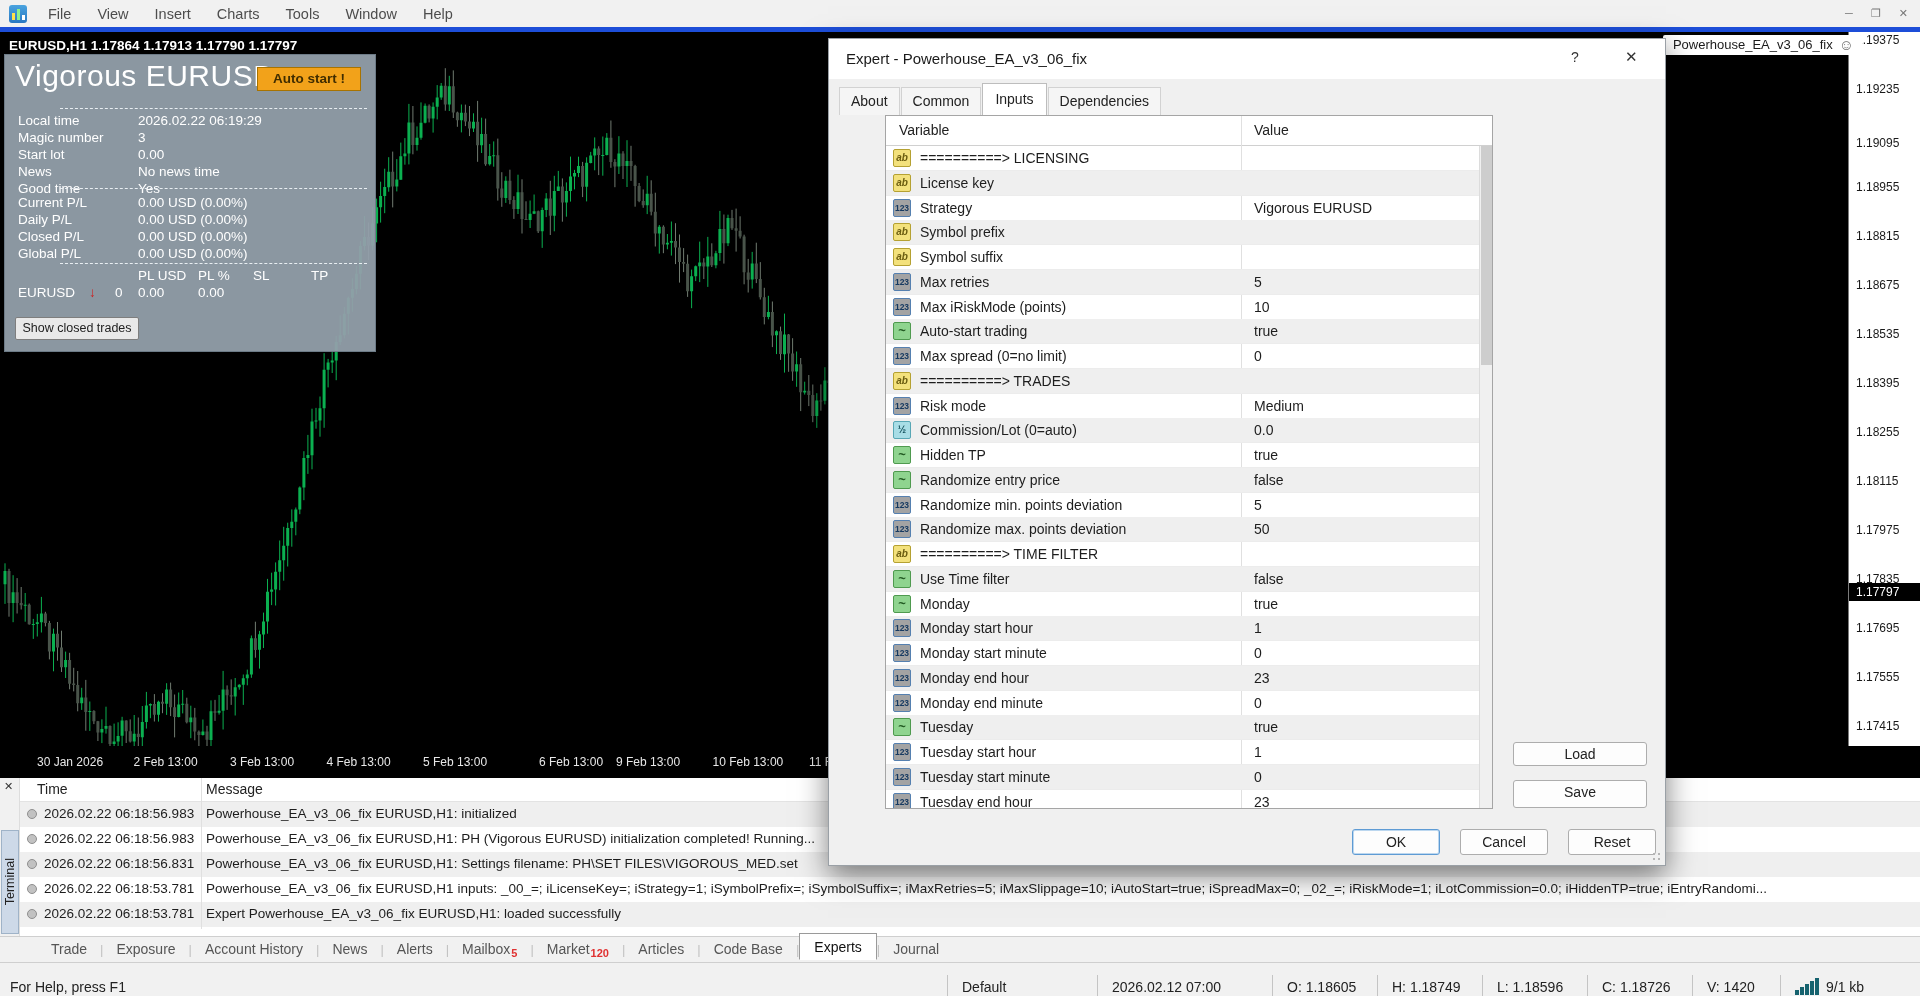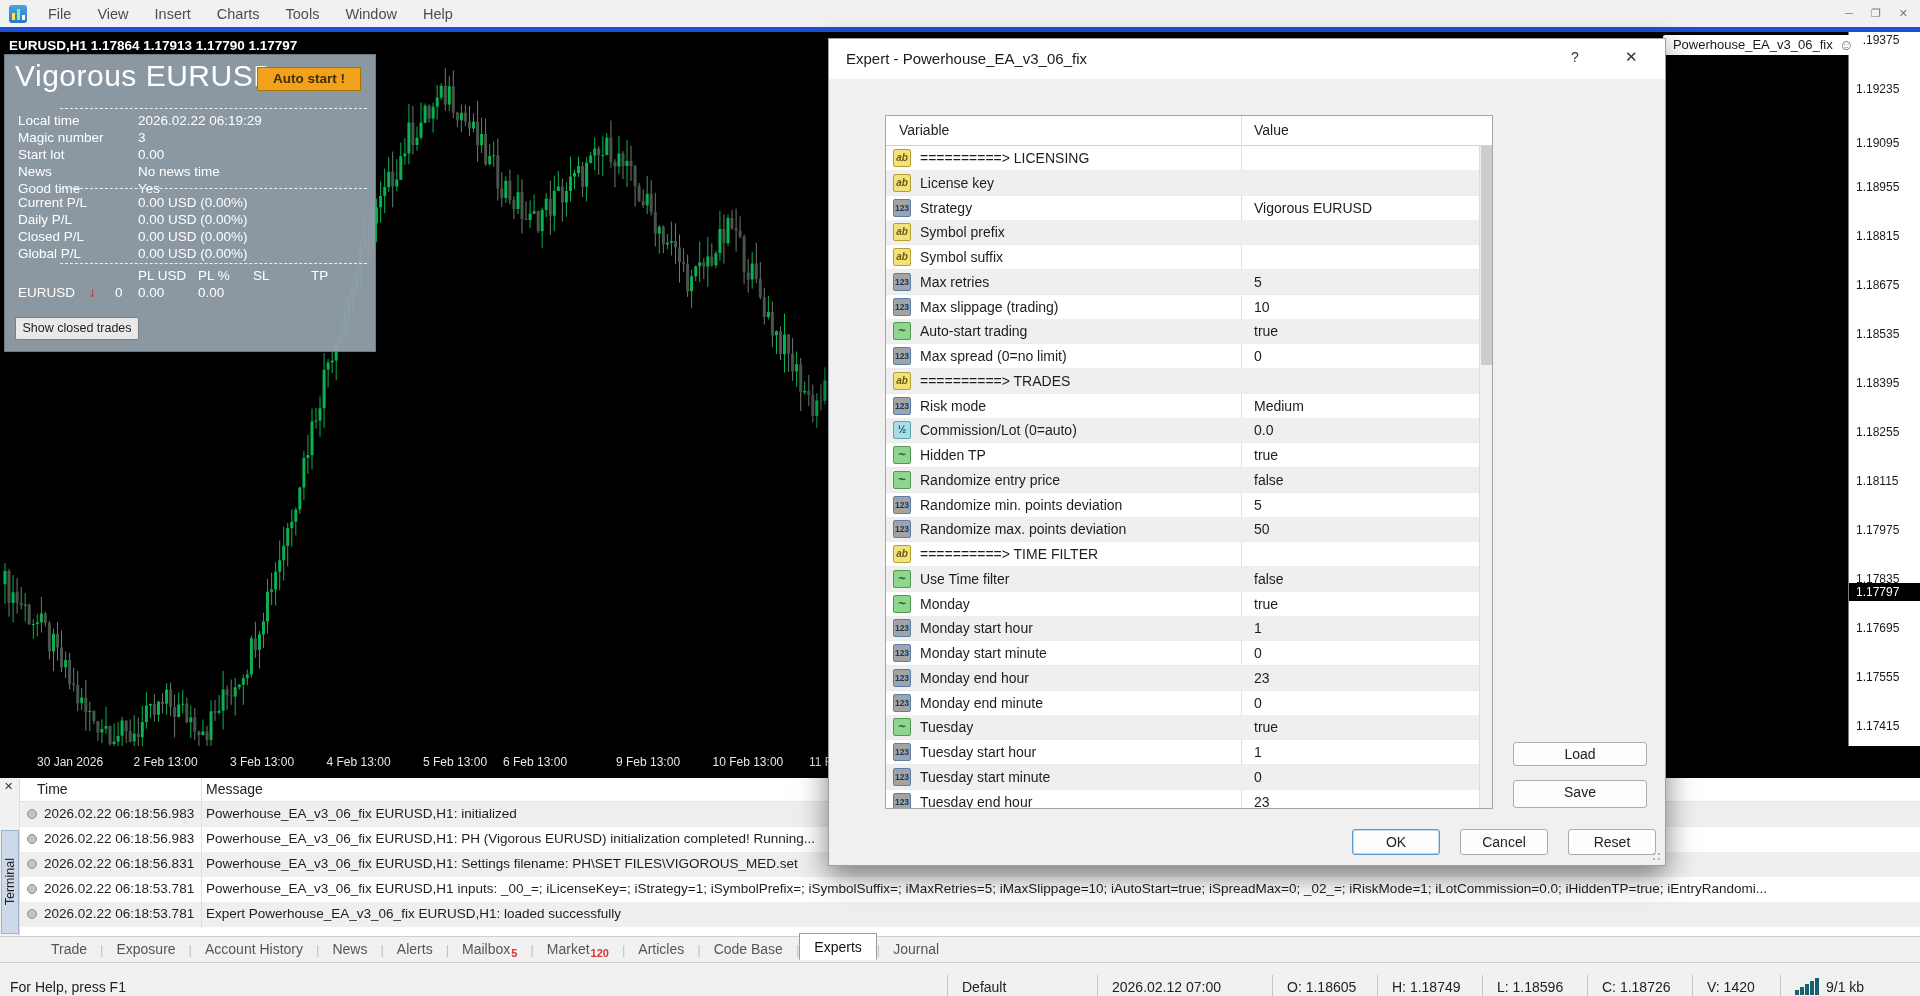--- a/index.html
+++ b/index.html
@@ -179,21 +179,21 @@
   <div id="ea-badge">
     <span>Powerhouse_EA_v3_06_fix</span>
     <span class="smiley">☺</span>
   </div>
   <div id="time-axis">
       <div class="t-label" style="left: 37px;">30 Jan 2026</div>
       <div class="t-label" style="left: 133.5px;">2 Feb 13:00</div>
       <div class="t-label" style="left: 230px;">3 Feb 13:00</div>
       <div class="t-label" style="left: 326.5px;">4 Feb 13:00</div>
       <div class="t-label" style="left: 423px;">5 Feb 13:00</div>
-      <div class="t-label" style="left: 503px;">6 Feb 13:00</div>
+      <div class="t-label" style="left: 539px;">6 Feb 13:00</div>
       <div class="t-label" style="left: 616px;">9 Feb 13:00</div>
       <div class="t-label" style="left: 712.5px;">10 Feb 13:00</div>
       <div class="t-label" style="left: 809px;">11 Feb 13:00</div>
     </div>
 </div>
 
 <div id="ea-panel">
   <div id="panel-title">Vigorous EURUSD</div>
   <div id="auto-start">Auto start !</div>
   <div class="panel-sep" style="top:53px"></div>
@@ -342,20 +342,26 @@
       </div>
     </div>
 </div>
 
 <div id="dialog">
   <div id="dlg-titlebar">
     <div id="dlg-title">Expert - Powerhouse_EA_v3_06_fix</div>
     <div id="dlg-help">?</div>
     <div id="dlg-close">✕</div>
   </div>
+  <div id="dlg-tabs">
+      <div class="d-tab">About</div>
+      <div class="d-tab">Common</div>
+      <div class="d-tab active">Inputs</div>
+      <div class="d-tab">Dependencies</div>
+    </div>
   <div id="dlg-table">
     <div id="tbl-head">
       <span class="c1">Variable</span>
       <span class="c2">Value</span>
     </div>
     <div id="tbl-vline"></div>
     <div id="tbl-rows">
         <div class="t-row" style="top: 30px;">
           <span class="t-ico ico-ab">ab</span>
           <span class="nm">==========&gt; LICENSING</span>
@@ -381,21 +387,21 @@
           <span class="nm">Symbol suffix</span>
           <span class="vl"></span>
         </div>
         <div class="t-row alt" style="top: 153.75px;">
           <span class="t-ico ico-123">123</span>
           <span class="nm">Max retries</span>
           <span class="vl">5</span>
         </div>
         <div class="t-row" style="top: 178.5px;">
           <span class="t-ico ico-123">123</span>
-          <span class="nm">Max slippage (trading)</span>
+          <span class="nm">Max iRiskMode (points)</span>
           <span class="vl">10</span>
         </div>
         <div class="t-row alt" style="top: 203.25px;">
           <span class="t-ico ico-bool">~</span>
           <span class="nm">Auto-start trading</span>
           <span class="vl">true</span>
         </div>
         <div class="t-row" style="top: 228px;">
           <span class="t-ico ico-123">123</span>
           <span class="nm">Max spread (0=no limit)</span>

